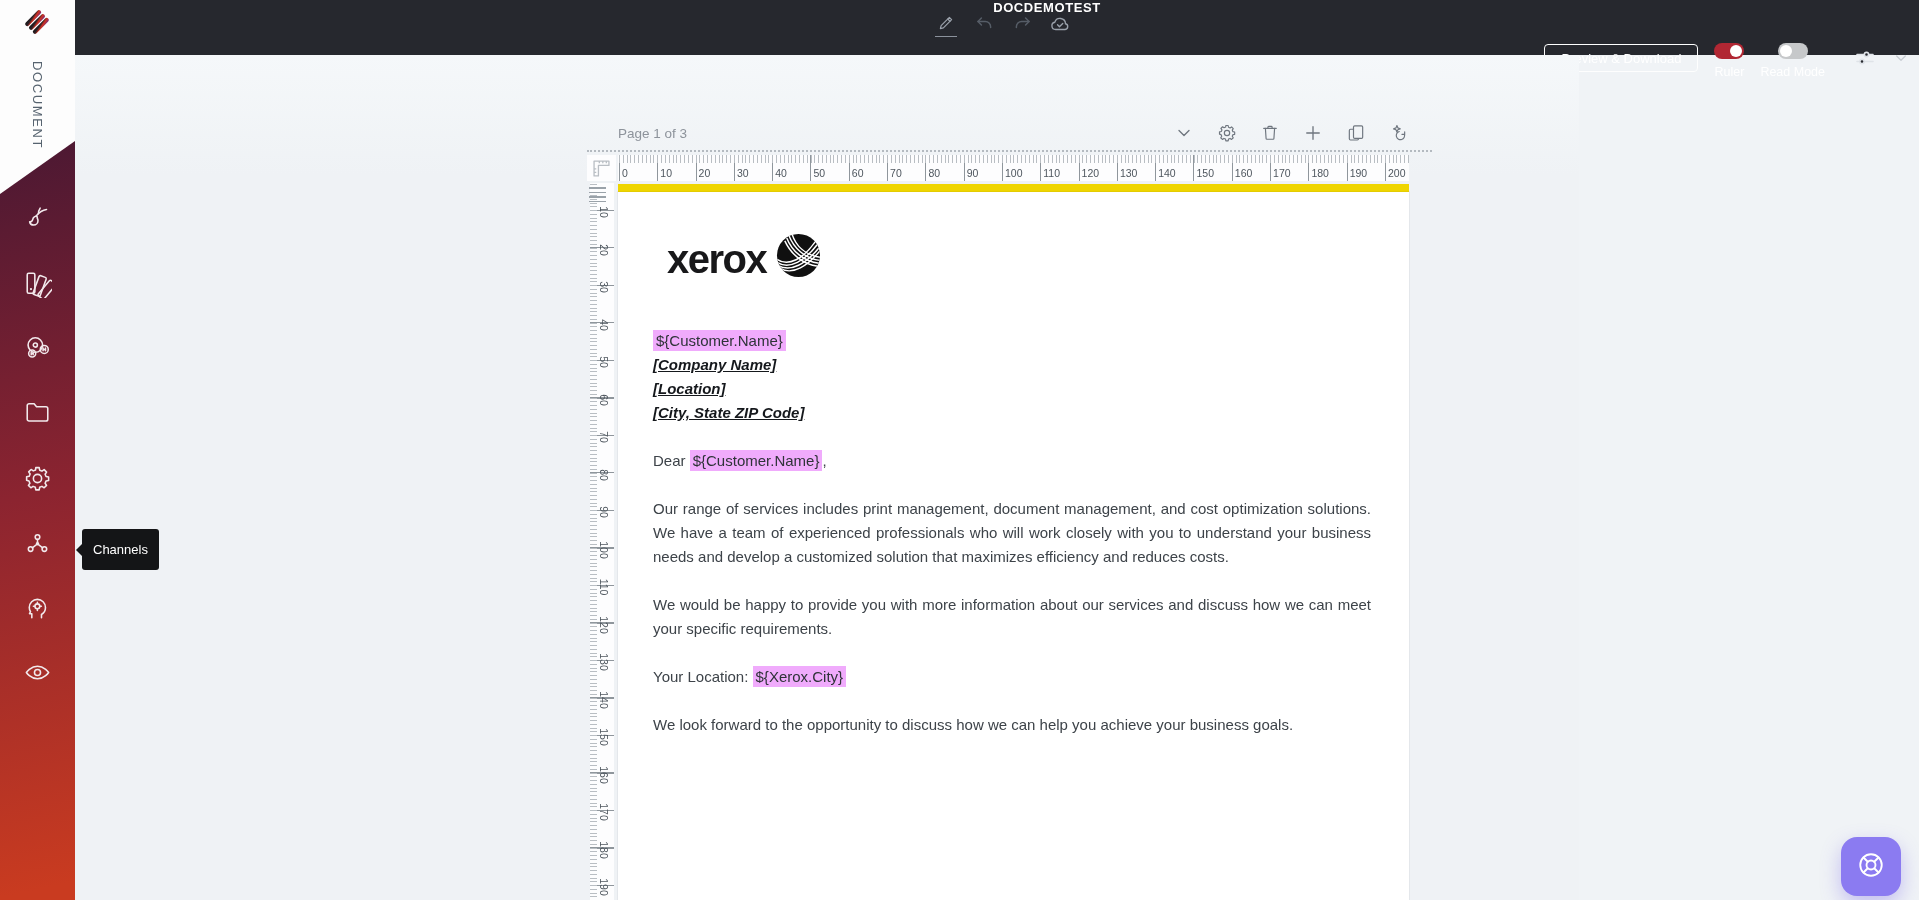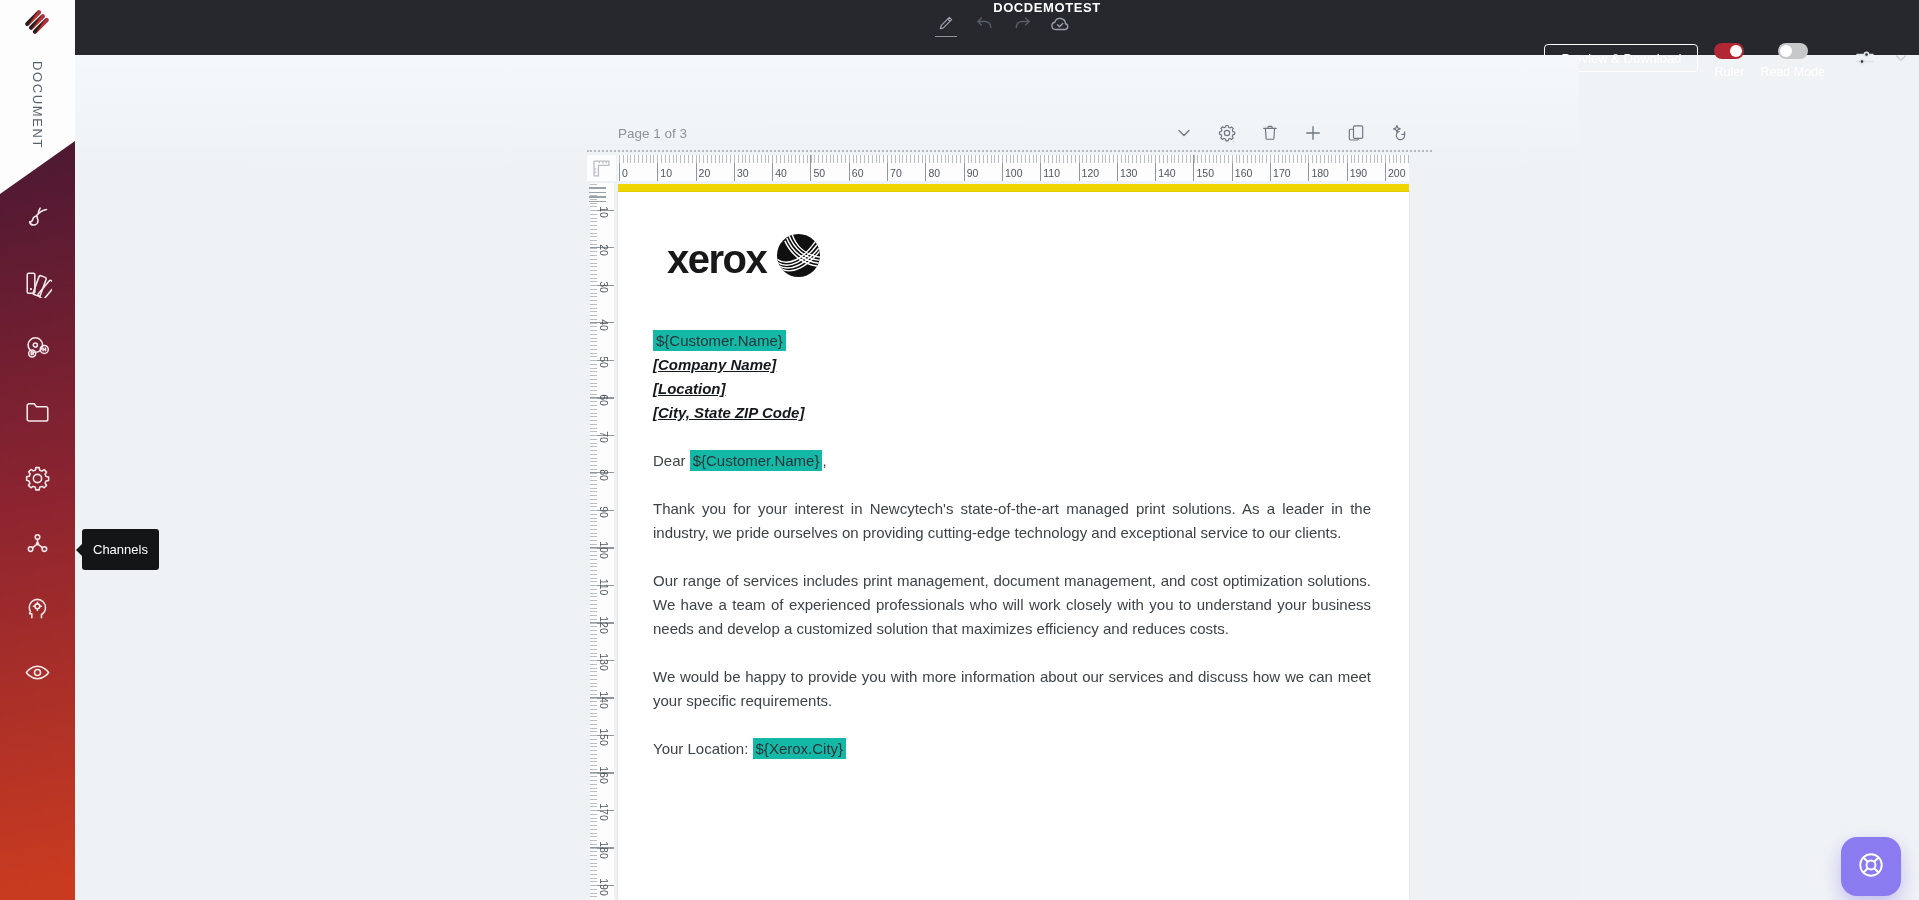--- a/index.html
+++ b/index.html
@@ -80,21 +80,21 @@
   
   .page{position:absolute;left:543px;top:137px;width:791px;height:711px;background:#fff;
         box-shadow:0 0 0 1px rgba(30,40,50,.05);padding:0 38px 0 35px;
         color:#3d4349;font-size:15px;line-height:24px;}
   .logo-row{margin:38px 0 0 14px;height:58px;display:flex;align-items:center;gap:10px;}
   .xerox-word{font-size:40px;font-weight:bold;letter-spacing:-1.5px;color:#18181a;line-height:1;}
   .addr{margin-top:41px;}
   .addr-line{font-weight:bold;font-style:italic;text-decoration:underline;color:#15181c;}
   .page p{margin:24px 0 0;}
   .page p.just{text-align:justify;}
-  .hl{background:#14b8a6;padding:2px 3px;color:#2e3338;}
+  .hl{background:#f0abfc;padding:2px 3px;color:#2e3338;}
   .clipped{margin-top:12px;}
 
   
   .help-fab{position:absolute;right:18px;bottom:4px;width:60px;height:59px;border:none;cursor:pointer;
             border-radius:16px;background:#8b7bf1;display:flex;align-items:center;justify-content:center;
             box-shadow:0 8px 20px rgba(110,90,230,.35);color:#fff;z-index:8;}
 </style>
 </head>
 <body>
 
@@ -406,26 +406,26 @@
 
       <div class="addr">
         <div><span class="hl">${Customer.Name}</span></div>
         <div class="addr-line">[Company Name]</div>
         <div class="addr-line">[Location]</div>
         <div class="addr-line">[City, State ZIP Code]</div>
       </div>
 
       <p><span>Dear </span><span class="hl">${Customer.Name}</span><span>,</span></p>
 
-      <p class="just">Thank you for your interest in Newcytech's state-of-the-art managed print solutions. As a leader in the industry, we pride ourselves on providing cutting-edge technology and exceptional service to our clients.</p>
       <p class="just">Our range of services includes print management, document management, and cost optimization solutions. We have a team of experienced professionals who will work closely with you to understand your business needs and develop a customized solution that maximizes efficiency and reduces costs.</p>
       <p class="just">We would be happy to provide you with more information about our services and discuss how we can meet your specific requirements.</p>
 
       <p><span>Your Location: </span><span class="hl">${Xerox.City}</span></p>
 
+      <p class="clipped just">We look forward to the opportunity to discuss how we can help you achieve your business goals.</p>
     </section>
   </main>
 
   <button class="help-fab">
     <span>
       <svg viewBox="0 0 24 24" width="30" height="30" fill="none" stroke="currentColor" stroke-width="1.5" stroke-linecap="round">
           <circle cx="12" cy="12" r="8.6"></circle>
           <circle cx="12" cy="12" r="3.6"></circle>
           <path d="M9.4 9.4L6 6M14.6 9.4L18 6M9.4 14.6L6 18M14.6 14.6L18 18"></path>
         </svg>

